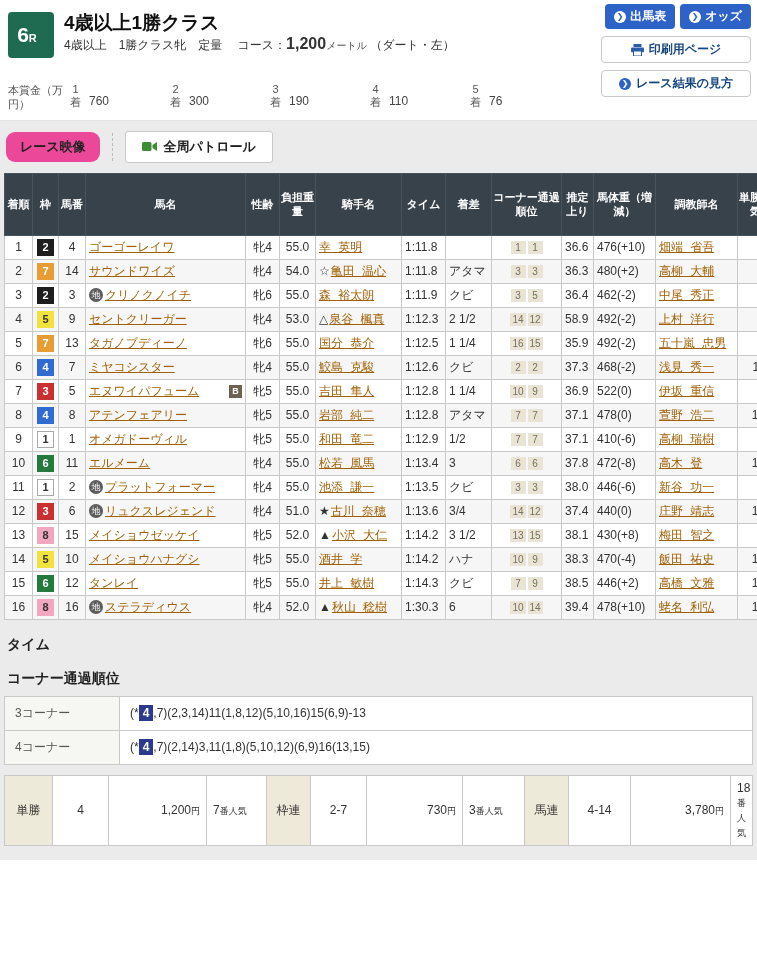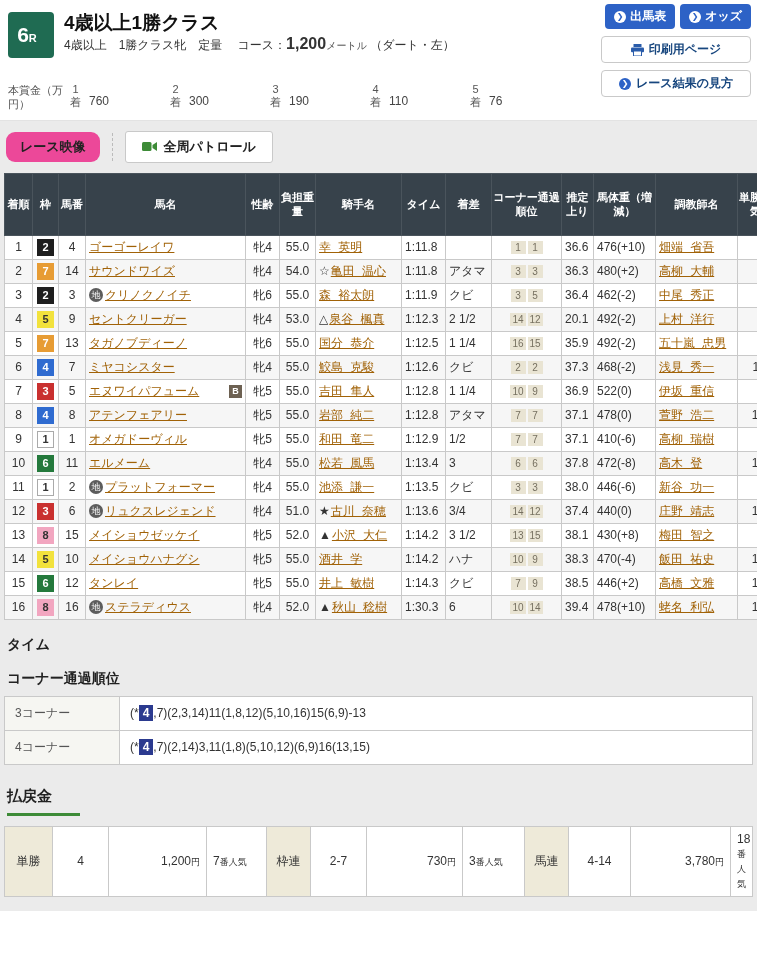--- a/index.html
+++ b/index.html
@@ -293,21 +293,21 @@
             <td class="c">4</td>
             <td class="c"><span class="frame f5">5</span></td>
             <td class="c">9</td>
             <td class="l"><a href="#">セントクリーガー</a></td>
             <td class="c">牝4</td>
             <td class="c">53.0</td>
             <td class="l"><span class="jmark">△</span><a href="#">泉谷 楓真</a></td>
             <td class="l">1:12.3</td>
             <td class="l">2 1/2</td>
             <td class="c"><span class="pas">14</span><span class="pas">12</span></td>
-            <td class="l">20.1</td>
+            <td class="l">58.9</td>
             <td class="l">492(-2)</td>
             <td class="l"><a href="#">上村 洋行</a></td>
             <td class="r">1</td>
           </tr>
           <tr>
             <td class="c">5</td>
             <td class="c"><span class="frame f7">7</span></td>
             <td class="c">13</td>
             <td class="l"><a href="#">タガノブディーノ</a></td>
             <td class="c">牝6</td>
@@ -509,21 +509,20 @@
             <td class="kv-label">3コーナー</td>
             <td><span>(*</span><span class="hl4">4</span><span>,7)(2,3,14)11(1,8,12)(5,10,16)15(6,9)-13</span></td>
           </tr>
           <tr>
             <td class="kv-label">4コーナー</td>
             <td><span>(*</span><span class="hl4">4</span><span>,7)(2,14)3,11(1,8)(5,10,12)(6,9)16(13,15)</span></td>
           </tr>
         </tbody>
       </table>
 
-    <h2 class="payout-title"><span>払戻金</span></h2>
     <table class="payout">
       <colgroup>
         <col style="width:48px">
           <col style="width:56px">
           <col style="width:98px">
           <col style="width:60px">
         <col style="width:44px">
           <col style="width:56px">
           <col style="width:96px">
           <col style="width:62px">

